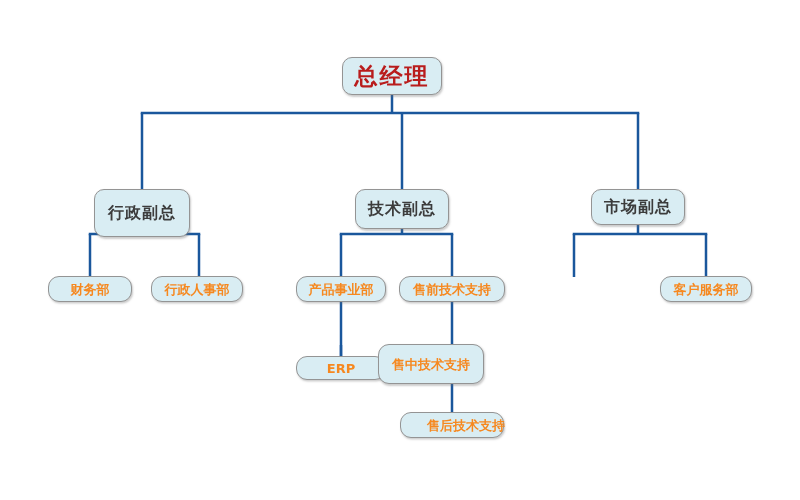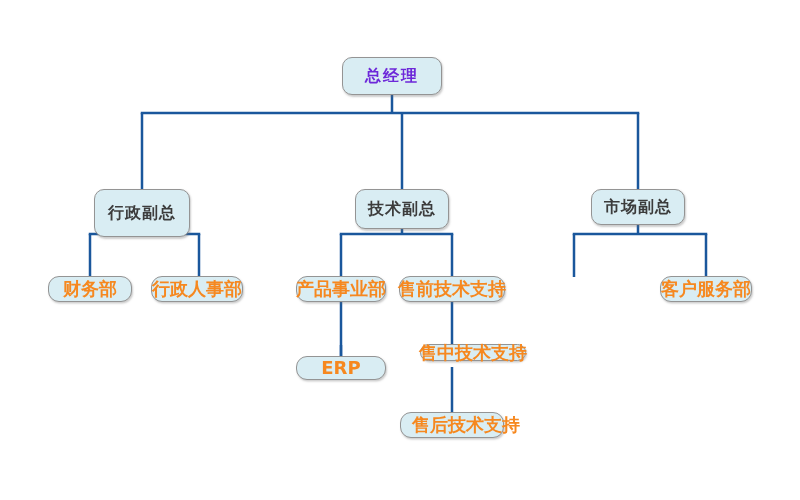--- a/index.html
+++ b/index.html
@@ -31,33 +31,33 @@
     justify-content: center;
     background: var(--node-fill, #d9edf3);
     border: 1.5px solid var(--node-border, #949494);
     box-shadow: 1px 1.5px 2px rgba(110,110,110,0.35);
     white-space: nowrap;
     font-weight: bold;
     text-align: center;
     line-height: 1;
   }
   .node.l1 {
-    font-size: 16px;
-    color: #6d28d9;
+    font-size: 23px;
+    color: #b91c1c;
     border-radius: 10px;
     letter-spacing: 2px;
   }
   .node.l2 {
     font-size: 16px;
     color: #3c3c3c;
     border-radius: 10px;
     letter-spacing: 1px;
   }
   .node.l3 {
-    font-size: 18px;
+    font-size: 13px;
     color: var(--dept-color, #f6881f);
     border-radius: 11px;
   }
 </style>
 </head>
 <body>
 
 <div id="canvas">
   <svg id="wires" width="800" height="500" viewBox="0 0 800 500" xmlns="http://www.w3.org/2000/svg">
       <line x1="392" y1="94" x2="392" y2="113" stroke="#1a579c" stroke-width="2.5"></line>
@@ -88,15 +88,15 @@
 <div class="node l1" style="left: 342px; top: 57px; width: 100px; height: 38px;">总经理</div>
     <div class="node l2" style="left: 94px; top: 189px; width: 96px; height: 48px; text-align: center;">行政副总</div>
     <div class="node l2" style="left: 355px; top: 189px; width: 94px; height: 40px;">技术副总</div>
     <div class="node l2" style="left: 591px; top: 189px; width: 94px; height: 36px;">市场副总</div>
     <div class="node l3" style="left: 48px; top: 276px; width: 84px; height: 26px;">财务部</div>
     <div class="node l3" style="left: 151px; top: 276px; width: 92px; height: 26px;">行政人事部</div>
     <div class="node l3" style="left: 296px; top: 276px; width: 90px; height: 26px;">产品事业部</div>
     <div class="node l3" style="left: 399px; top: 276px; width: 106px; height: 26px;">售前技术支持</div>
     <div class="node l3" style="left: 660px; top: 276px; width: 92px; height: 26px; font-family: Liberation Serif, serif;">客户服务部</div>
     <div class="node l3" style="left: 296px; top: 356px; width: 90px; height: 24px;">ERP</div>
-    <div class="node l3" style="left: 420px; top: 344px; width: 106px; height: 17px;">售中技术支持</div>
+    <div class="node l3" style="left: 378px; top: 344px; width: 106px; height: 40px;">售中技术支持</div>
     <div class="node l3" style="left: 400px; top: 412px; width: 104px; height: 26px; padding-left: 28px;">售后技术支持</div>
   </div>
 
 </body></html>

